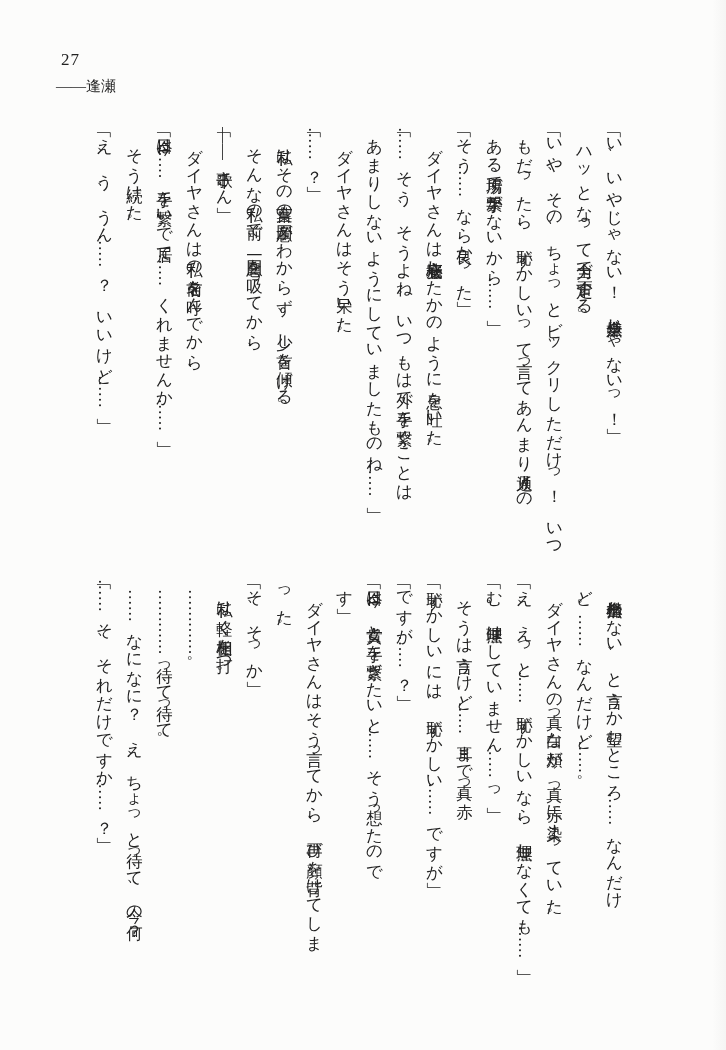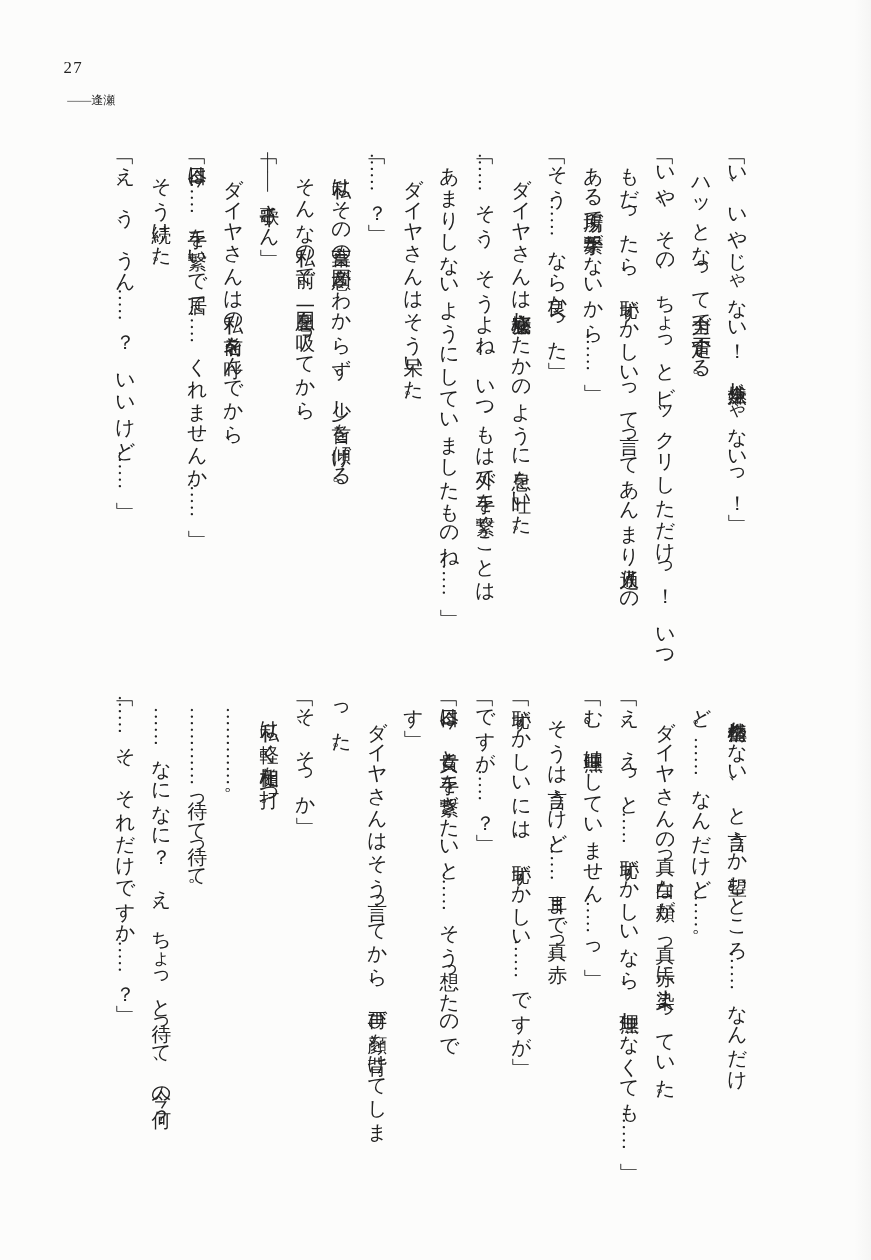--- a/index.html
+++ b/index.html
@@ -14,30 +14,30 @@
     font-family: "Liberation Serif", "DejaVu Serif", serif;
     color: #222222;
     position: relative;
   }
   .page {
     position: absolute;
     inset: 0;
   }
   .page-number {
     position: absolute;
-    left: 53px;
+    left: 61px;
     top: 50px;
-    font-size: 14px;
+    font-size: 17px;
     letter-spacing: 1px;
   }
   .running-header {
     position: absolute;
     left: 56px;
     top: 77px;
-    font-size: 10px;
+    font-size: 15px;
   }
   .tier {
     position: absolute;
     left: 89px;
     width: 540px;
     height: 412px;
     writing-mode: vertical-rl;
     -webkit-writing-mode: vertical-rl;
     text-orientation: mixed;
     font-size: 16.4px;

